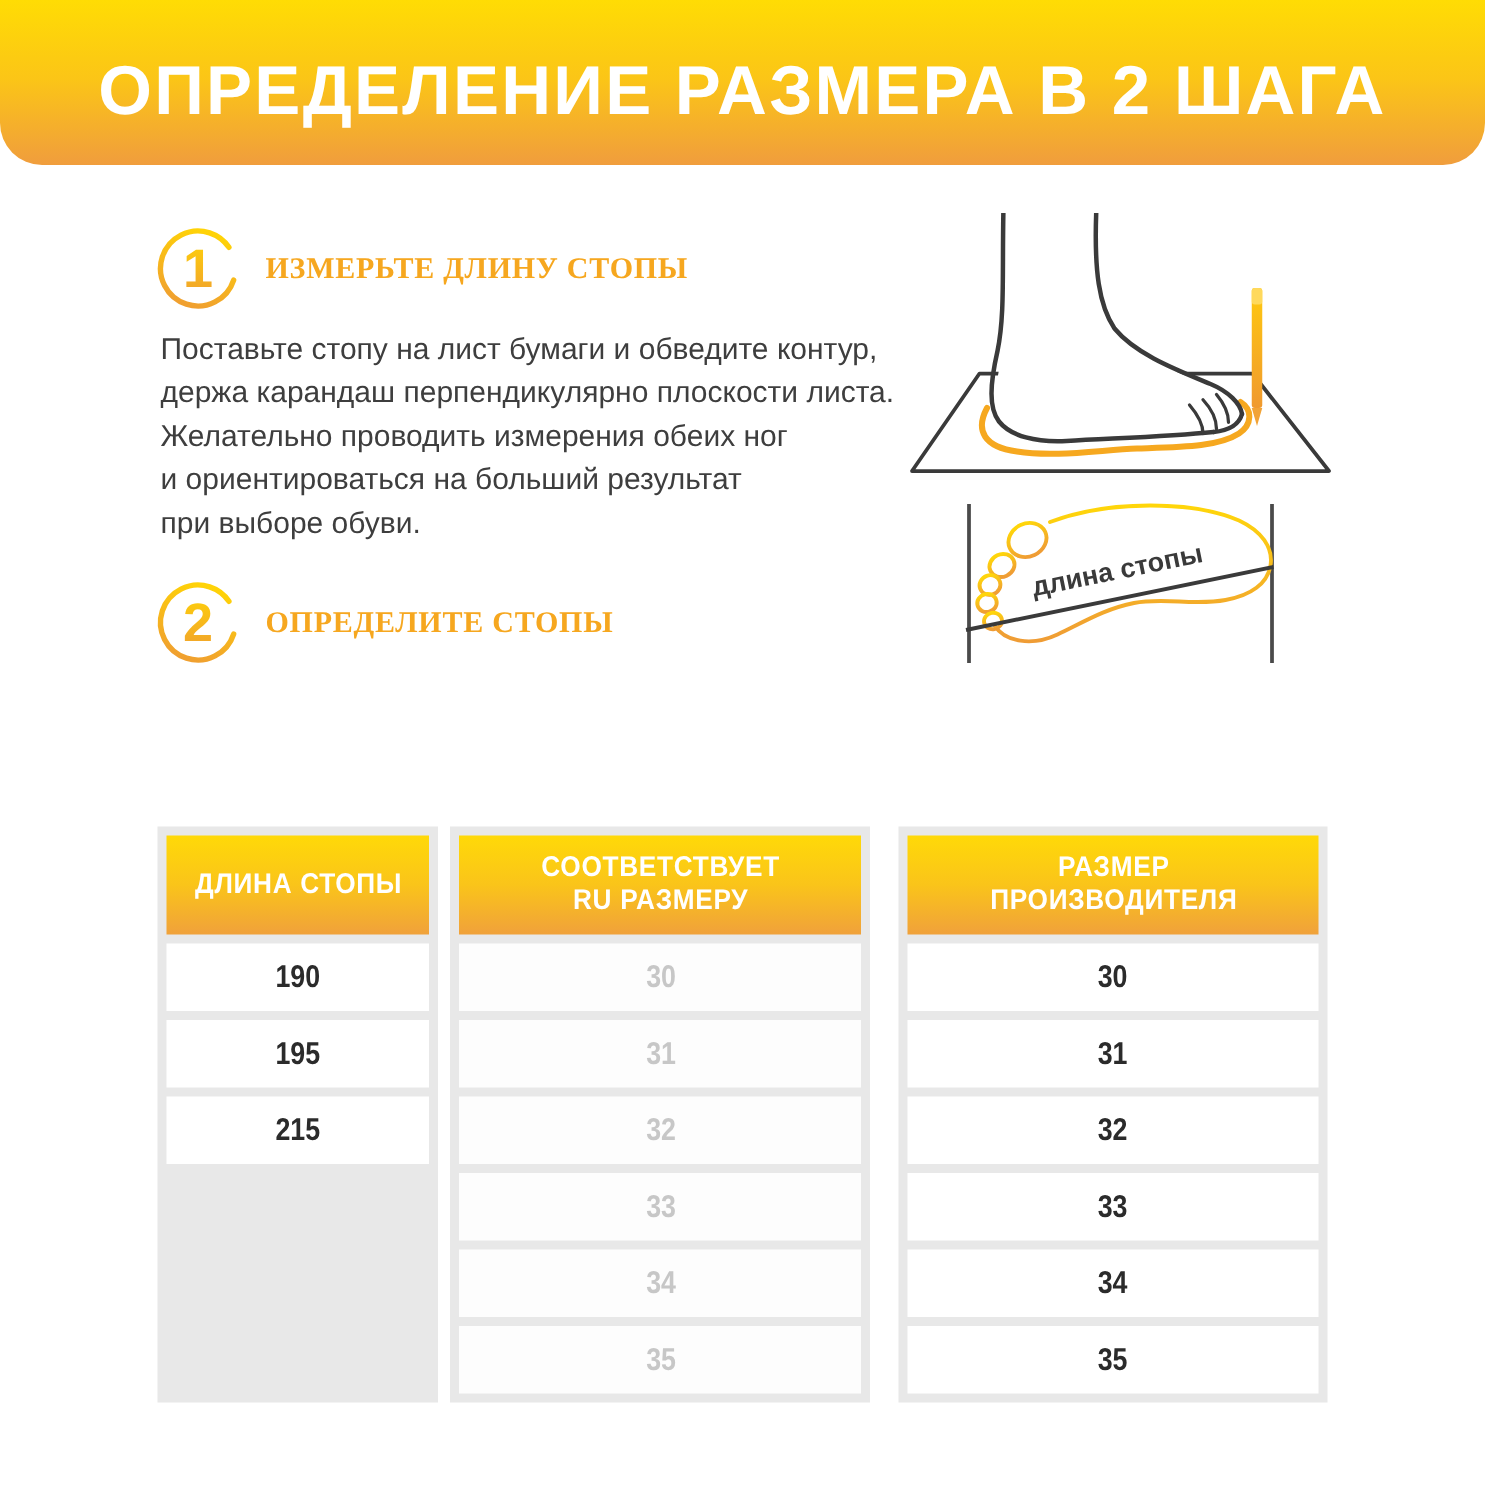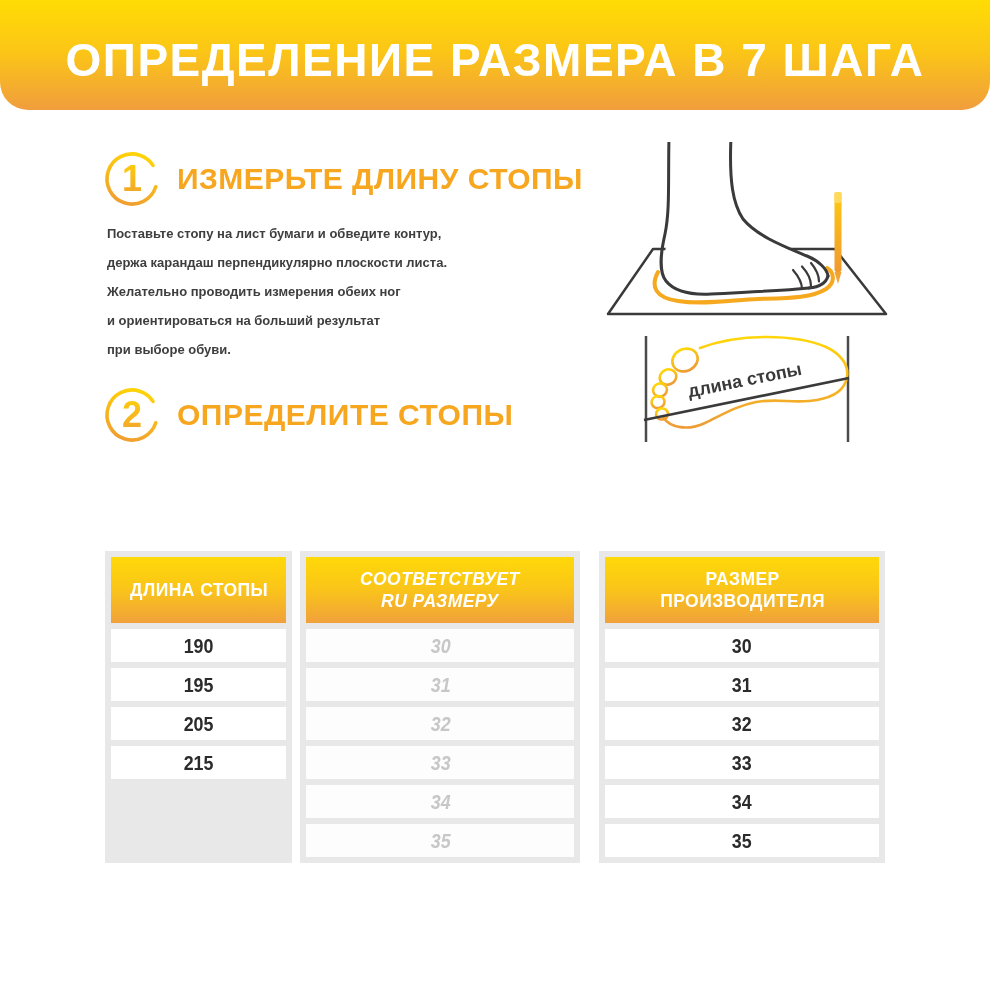--- a/index.html
+++ b/index.html
@@ -19,46 +19,46 @@
     margin:0;padding-top:10px;font-size:46px;font-weight:800;color:#ffffff;
     letter-spacing:1.5px;white-space:nowrap;
   }
 
   
   .step{position:absolute;left:103px;width:560px;}
   #step1{top:150px;}
   #step2{top:386px;}
   .step-head{display:flex;align-items:center;gap:16px;}
   .step-circle{width:58px;height:58px;flex:0 0 58px;}
-  .step-title{font-size:30px;font-weight:800;color:#F6A71F;letter-spacing:.5px;white-space:nowrap;}
+  .step-title{font-size:20px;font-weight:800;color:#F6A71F;letter-spacing:.5px;white-space:nowrap;font-family:Liberation Serif, serif;}
   .step-body{
-    margin-top:11px;margin-left:4px;font-size:13px;line-height:29px;
-    color:#3E3E3E;white-space:pre-line;font-weight:700;
+    margin-top:11px;margin-left:4px;font-size:20px;line-height:29px;
+    color:#3E3E3E;white-space:pre-line;font-weight:400;
   }
 
   
   .illu{position:absolute;}
   #illu-side{left:598px;top:142px;width:300px;height:195px;}
   #illu-outline{left:618px;top:322px;width:350px;height:135px;}
 
   
   .size-table{position:absolute;left:105px;top:551px;width:780px;display:flex;gap:8px;}
   .t-col{background:#E8E8E8;padding:6px;display:flex;flex-direction:column;gap:6px;box-sizing:border-box;}
   .t-col.c1{width:190px;}
-  .t-col.c2{width:284px;font-style:italic;}
+  .t-col.c2{width:284px;}
   .t-col.c3{width:290px;margin-left:11px;}
   .t-head{
     height:66px;display:flex;align-items:center;justify-content:center;
     background:linear-gradient(180deg,#FFD908 0%,#FAC41A 50%,#F0A13B 100%);
     color:#ffffff;font-weight:700;font-size:19px;line-height:22px;
     text-align:center;white-space:pre-line;
   }
   .t-head span{display:inline-block;transform:scaleX(.92);letter-spacing:.5px;white-space:pre-line;}
   .t-cell{
-    height:33px;background:#ffffff;display:flex;align-items:center;justify-content:center;
+    height:45px;background:#ffffff;display:flex;align-items:center;justify-content:center;
     font-size:21px;font-weight:700;color:#2B2B2B;
   }
   .t-cell span{display:inline-block;transform:scaleX(.85);}
   .t-col.c2 .t-cell{color:#C7C7C7;background:#FDFDFD;}
 </style>
 </head>
 <body>
 
 <svg width="0" height="0" style="position:absolute" aria-hidden="true">
   <defs>
@@ -71,21 +71,21 @@
         <stop offset="1" stop-color="#EF9C35"></stop>
     </linearGradient>
     <linearGradient id="gPencil" x1="0" y1="0" x2="0" y2="1">
       <stop offset="0" stop-color="#FFC90F"></stop>
         <stop offset="1" stop-color="#F0992F"></stop>
     </linearGradient>
   </defs>
 </svg>
 
 <header class="banner">
-  <h1>ОПРЕДЕЛЕНИЕ РАЗМЕРА В 7 ШАГА</h1>
+  <h1>ОПРЕДЕЛЕНИЕ РАЗМЕРА В 2 ШАГА</h1>
 </header>
 
 <section class="step" id="step1">
   <div class="step-head">
     <svg class="step-circle" viewBox="0 0 58 58">
       <circle cx="29" cy="29" r="25" fill="none" stroke="url(#gNum)" stroke-width="3.6" stroke-linecap="round" stroke-dasharray="134 23" transform="rotate(18 29 29)"></circle>
       <text x="29" y="41" text-anchor="middle" font-size="36" font-weight="800" fill="url(#gNum)" font-family="Liberation Sans, sans-serif">1</text>
     </svg>
     <div class="step-title">ИЗМЕРЬТЕ ДЛИНУ СТОПЫ</div>
   </div>
@@ -151,23 +151,20 @@
 <div class="size-table">
   <div class="t-col c1">
     <div class="t-head"><span>ДЛИНА СТОПЫ</span></div>
     <div class="t-cell">
         <span>190</span>
       </div>
     <div class="t-cell">
         <span>195</span>
       </div>
     <div class="t-cell">
-        <span>205</span>
-      </div>
-    <div class="t-cell">
         <span>215</span>
       </div>
   </div>
   <div class="t-col c2">
     <div class="t-head"><span>СООТВЕТСТВУЕТ
 RU РАЗМЕРУ</span></div>
     <div class="t-cell">
         <span>30</span>
       </div>
     <div class="t-cell">

